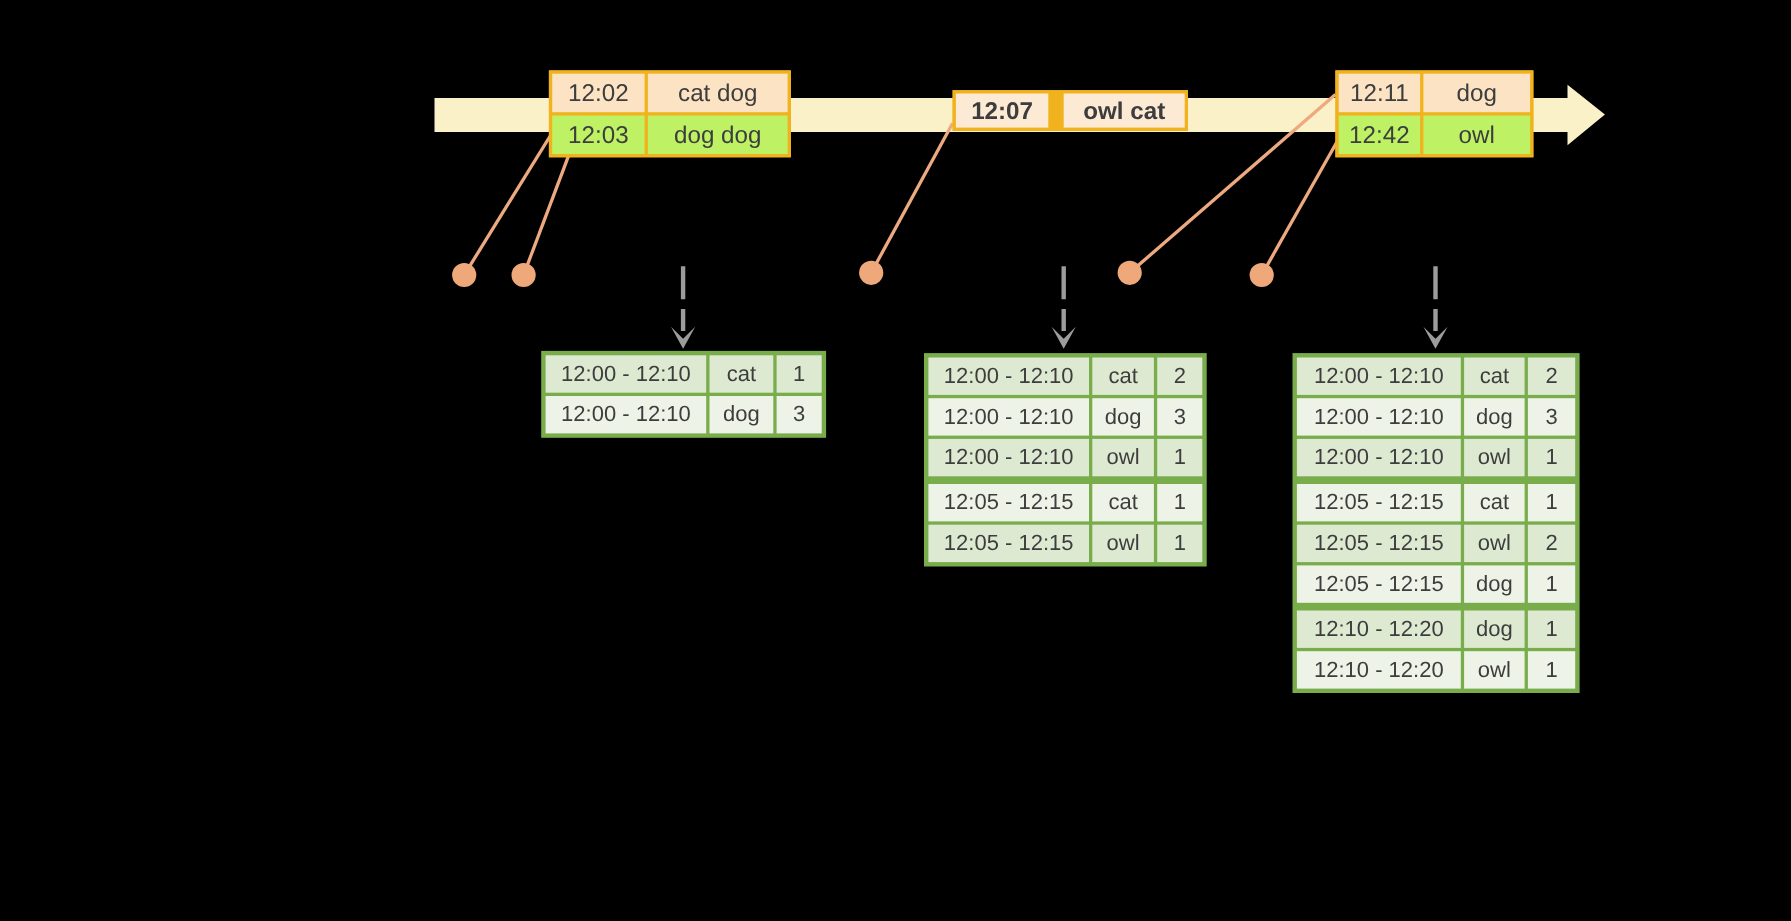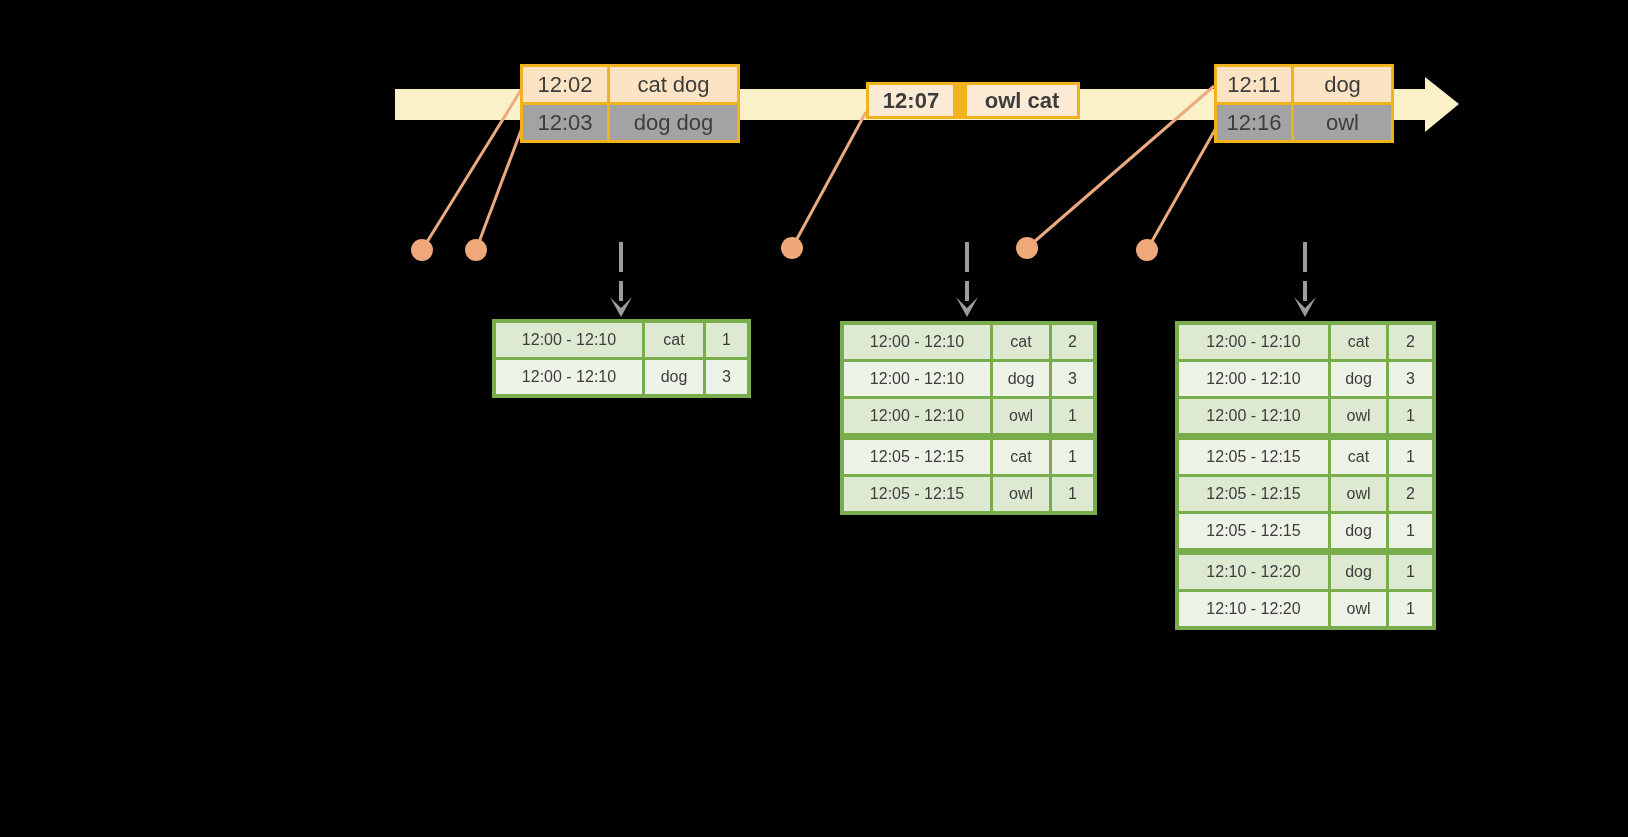--- a/index.html
+++ b/index.html
@@ -19,44 +19,44 @@
   
   .etable{
     position:absolute;z-index:2;
     background:#f0b31e;border:3px solid #f0b31e;
     font-size:22px;
   }
   .etable .tcell{height:35px;}
   .etable .c-time{width:84px;}
   .etable .c-words{width:127px;}
   .etable .dark .tcell{background:#fbe3c4;}
-  .etable .lite .tcell{background:#a3a3a3;text-align:center;}
+  .etable .lite .tcell{background:#bef264;text-align:center;}
   .etable-single .tcell{height:31px;background:#fcead4 !important;}
   .etable-single .c-words{width:110px;margin-left:11px;}
   .t3 .c-time{width:74px;}
   .t3 .c-words{width:97px;}
 
   
   .gtable{
     position:absolute;z-index:2;
     background:#79ac4b;padding:4px;
-    font-size:16px;
+    font-size:20px;
   }
   .gtable .tcell{height:34px;}
   .gtable .dark .tcell{background:#dde9d1;}
   .gtable .lite .tcell{background:#eef3e8;}
   .gtable .trow.newgroup{margin-top:7px;}
   .g1 .c-window{width:146px}.g1 .c-word{width:58px}.g1 .c-count{width:41px}
   .g2 .c-window{width:146px}.g2 .c-word{width:56px}.g2 .c-count{width:41px}
   .g3 .c-window{width:149px}.g3 .c-word{width:55px}.g3 .c-count{width:43px}
 
   .g1{left:492px;top:319px;}
   .g2{left:840px;top:321px;}
   .g3{left:1175px;top:321px;}
-  .t1{left:520px;top:64px;}
+  .t1{left:499px;top:64px;}
   .t2{left:866px;top:82px;font-weight:bold;}
   .t3{left:1214px;top:64px;}
 </style>
 </head>
 <body>
 
 <svg id="canvas-svg" width="1628" height="837" viewBox="0 0 1628 837">
 
   <polygon points="395,89 1425,89 1425,77 1459,104 1425,132 1425,120 395,120" fill="#fbf1c9"></polygon>
 
@@ -103,21 +103,21 @@
       <div class="tcell c-words">owl cat</div>
     </div>
   </div>
 
 <div class="etable t3">
     <div class="trow dark">
       <div class="tcell c-time">12:11</div>
       <div class="tcell c-words">dog</div>
     </div>
     <div class="trow lite">
-      <div class="tcell c-time">12:16</div>
+      <div class="tcell c-time">12:42</div>
       <div class="tcell c-words">owl</div>
     </div>
   </div>
 
 <div class="gtable g1">
     <div class="trow dark">
       <div class="tcell c-window">12:00 - 12:10</div>
       <div class="tcell c-word">cat</div>
       <div class="tcell c-count">1</div>
     </div>

